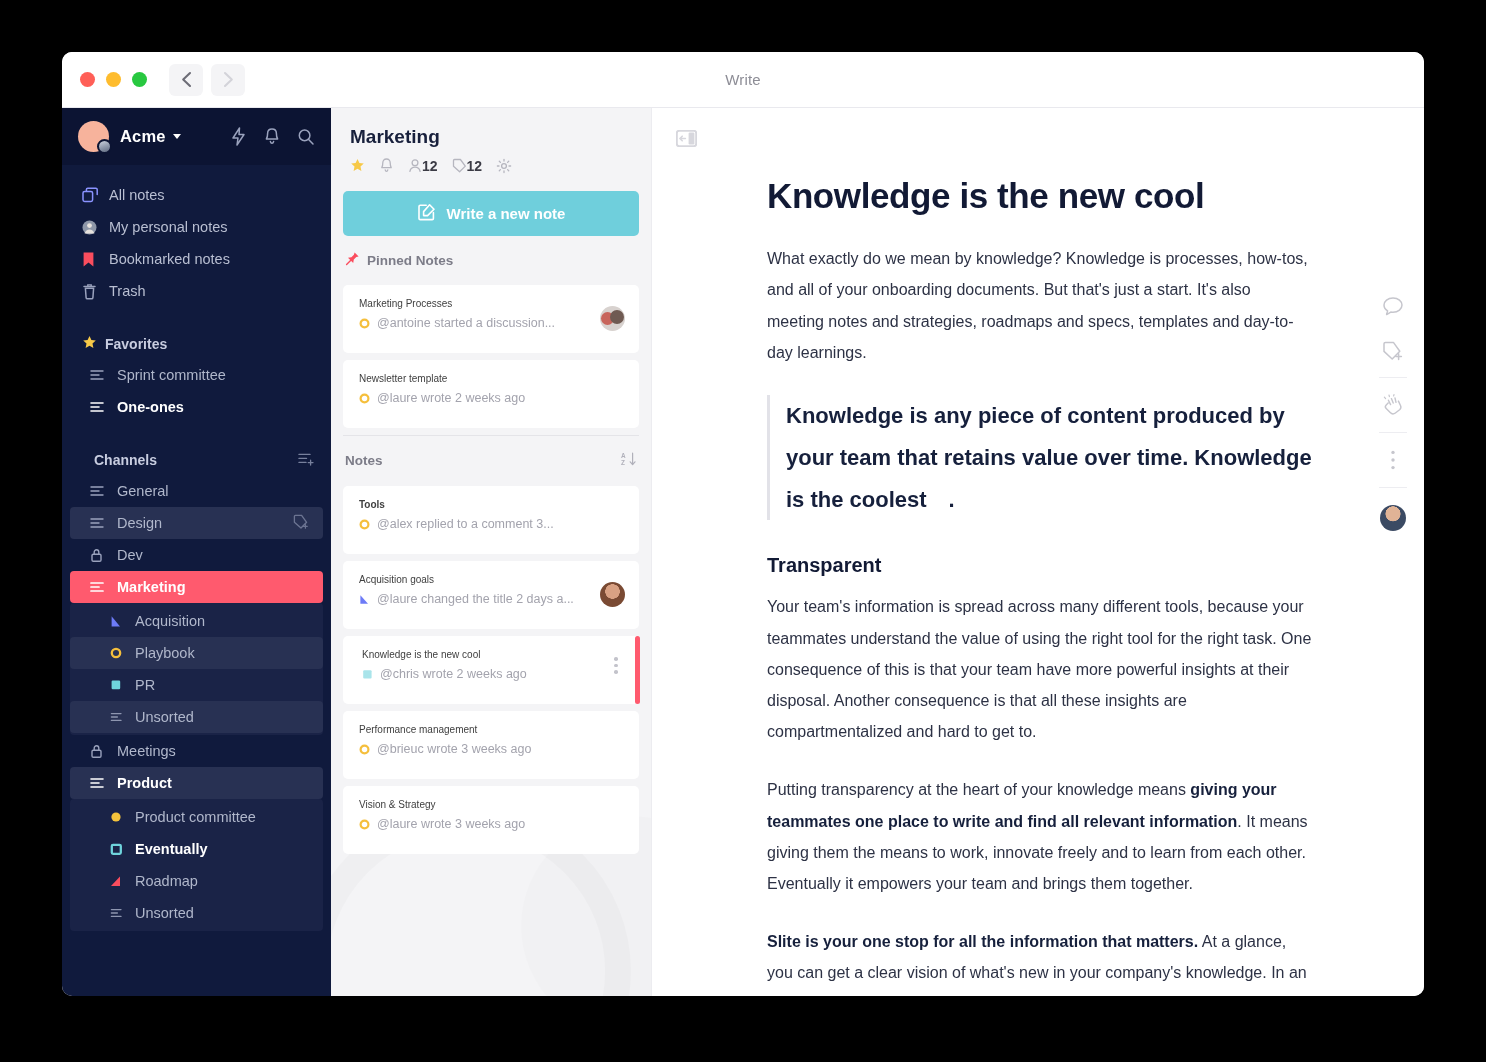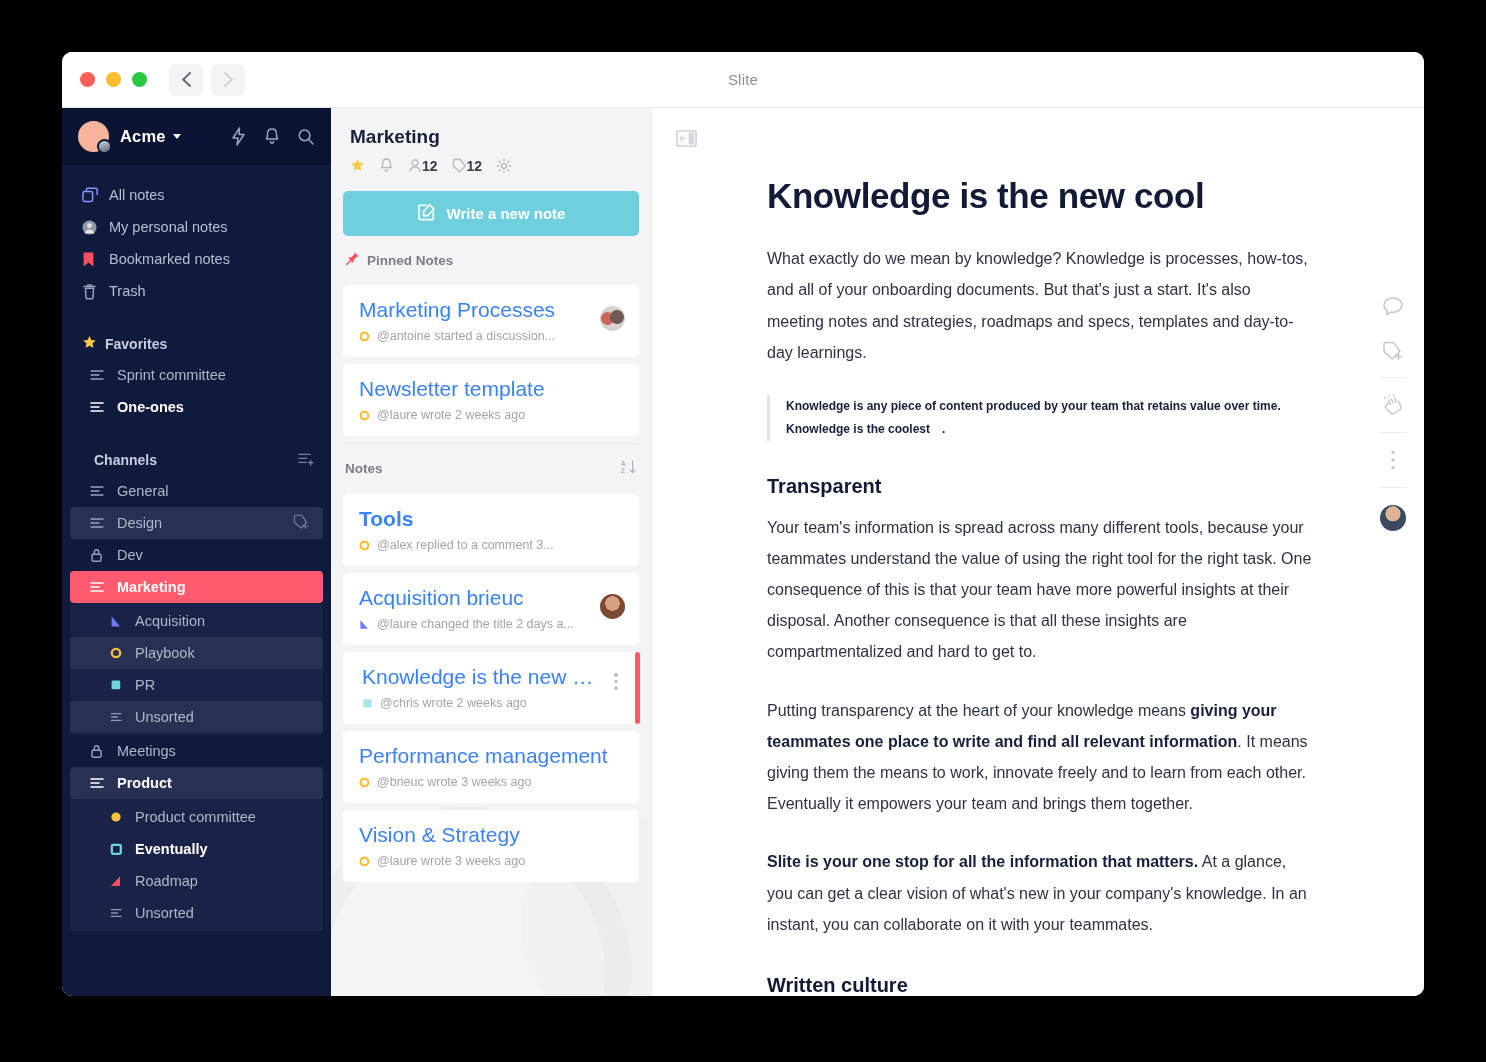--- a/index.html
+++ b/index.html
@@ -180,21 +180,21 @@
 
   .card {
     background: #ffffff; border-radius: 5px;
     margin: 7px 2px; padding: 13px 14px 14px 16px;
     position: relative;
     display: flex; align-items: flex-start;
     min-height: 68px;
   }
   .card .txt { flex: 1; min-width: 0; }
   .card .c-title {
-    font-size: 21px; color: #3b82f6; margin-bottom: 7px;
+    font-size: 10px; color: #404040; margin-bottom: 7px;
     white-space: nowrap; overflow: hidden; text-overflow: ellipsis;
   }
   .card.sel .c-title { padding-left: 3px; }
   .card .c-sub {
     display: flex; align-items: center; gap: 7px;
     font-size: 12.5px; color: #a3a3ad;
     white-space: nowrap; overflow: hidden;
   }
   .card.bold .c-title { font-weight: bold; }
   .card .selbar {
@@ -240,21 +240,21 @@
     letter-spacing: -0.4px; line-height: 1.18;
   }
   .doc-p {
     margin-top: 27px;
     font-size: 16px; color: #2d3245; line-height: 1.95;
   }
   .doc-quote {
     margin-top: 27px;
     border-left: 3px solid #e2e2e8;
     padding-left: 16px;
-    font-size: 12px; font-weight: bold; color: #16203c; line-height: 1.9;
+    font-size: 22px; font-weight: bold; color: #16203c; line-height: 1.9;
   }
   .doc-h2 {
     margin-top: 34px;
     font-size: 20px; font-weight: bold; color: #121a35;
   }
   .doc-h2 + .doc-p { margin-top: 14px; }
   .doc-p b { color: #16203c; }
 
   .right-rail {
     position: absolute; right: 0; top: 0; bottom: 0;
@@ -286,21 +286,21 @@
         <svg width="13" height="17" viewBox="0 0 13 17">
           <path d="M10 2 L3.2 8.5 L10 15" fill="none" stroke="#6d6d77" stroke-width="2.1" stroke-linecap="round" stroke-linejoin="round"></path>
         </svg>
       </div>
       <div class="navbtn">
         <svg width="13" height="17" viewBox="0 0 13 17">
           <path d="M3 2 L9.8 8.5 L3 15" fill="none" stroke="#d3d3d9" stroke-width="2.1" stroke-linecap="round" stroke-linejoin="round"></path>
         </svg>
       </div>
     </div>
-    <div class="win-title">Slite</div>
+    <div class="win-title">Write</div>
   </div>
 
   <div class="body-row">
 
     <div class="sidebar">
 
       <div class="ws-header">
         <div class="ws-avatar">
             <span class="mini"></span>
           </div>
@@ -666,21 +666,21 @@
                     <circle cx="5.5" cy="5.5" r="3.9" fill="none" stroke="#f5bf3c" stroke-width="2.2"></circle>
                   </svg>
               </span>
               <span>@alex replied to a comment 3...</span>
             </div>
           </div>
         </div>
 
         <div class="card">
           <div class="txt">
-            <div class="c-title">Acquisition brieuc</div>
+            <div class="c-title">Acquisition goals</div>
             <div class="c-sub">
               <span class="dotic">
                 <svg width="11" height="11" viewBox="0 0 11 11">
                     <path d="M1.4 1.2 L9 9.8 H1.4 Z" fill="#6d7bf7"></path>
                   </svg>
               </span>
               <span>@laure changed the title 2 days a...</span>
             </div>
           </div>
           <div class="c-av single"></div>

